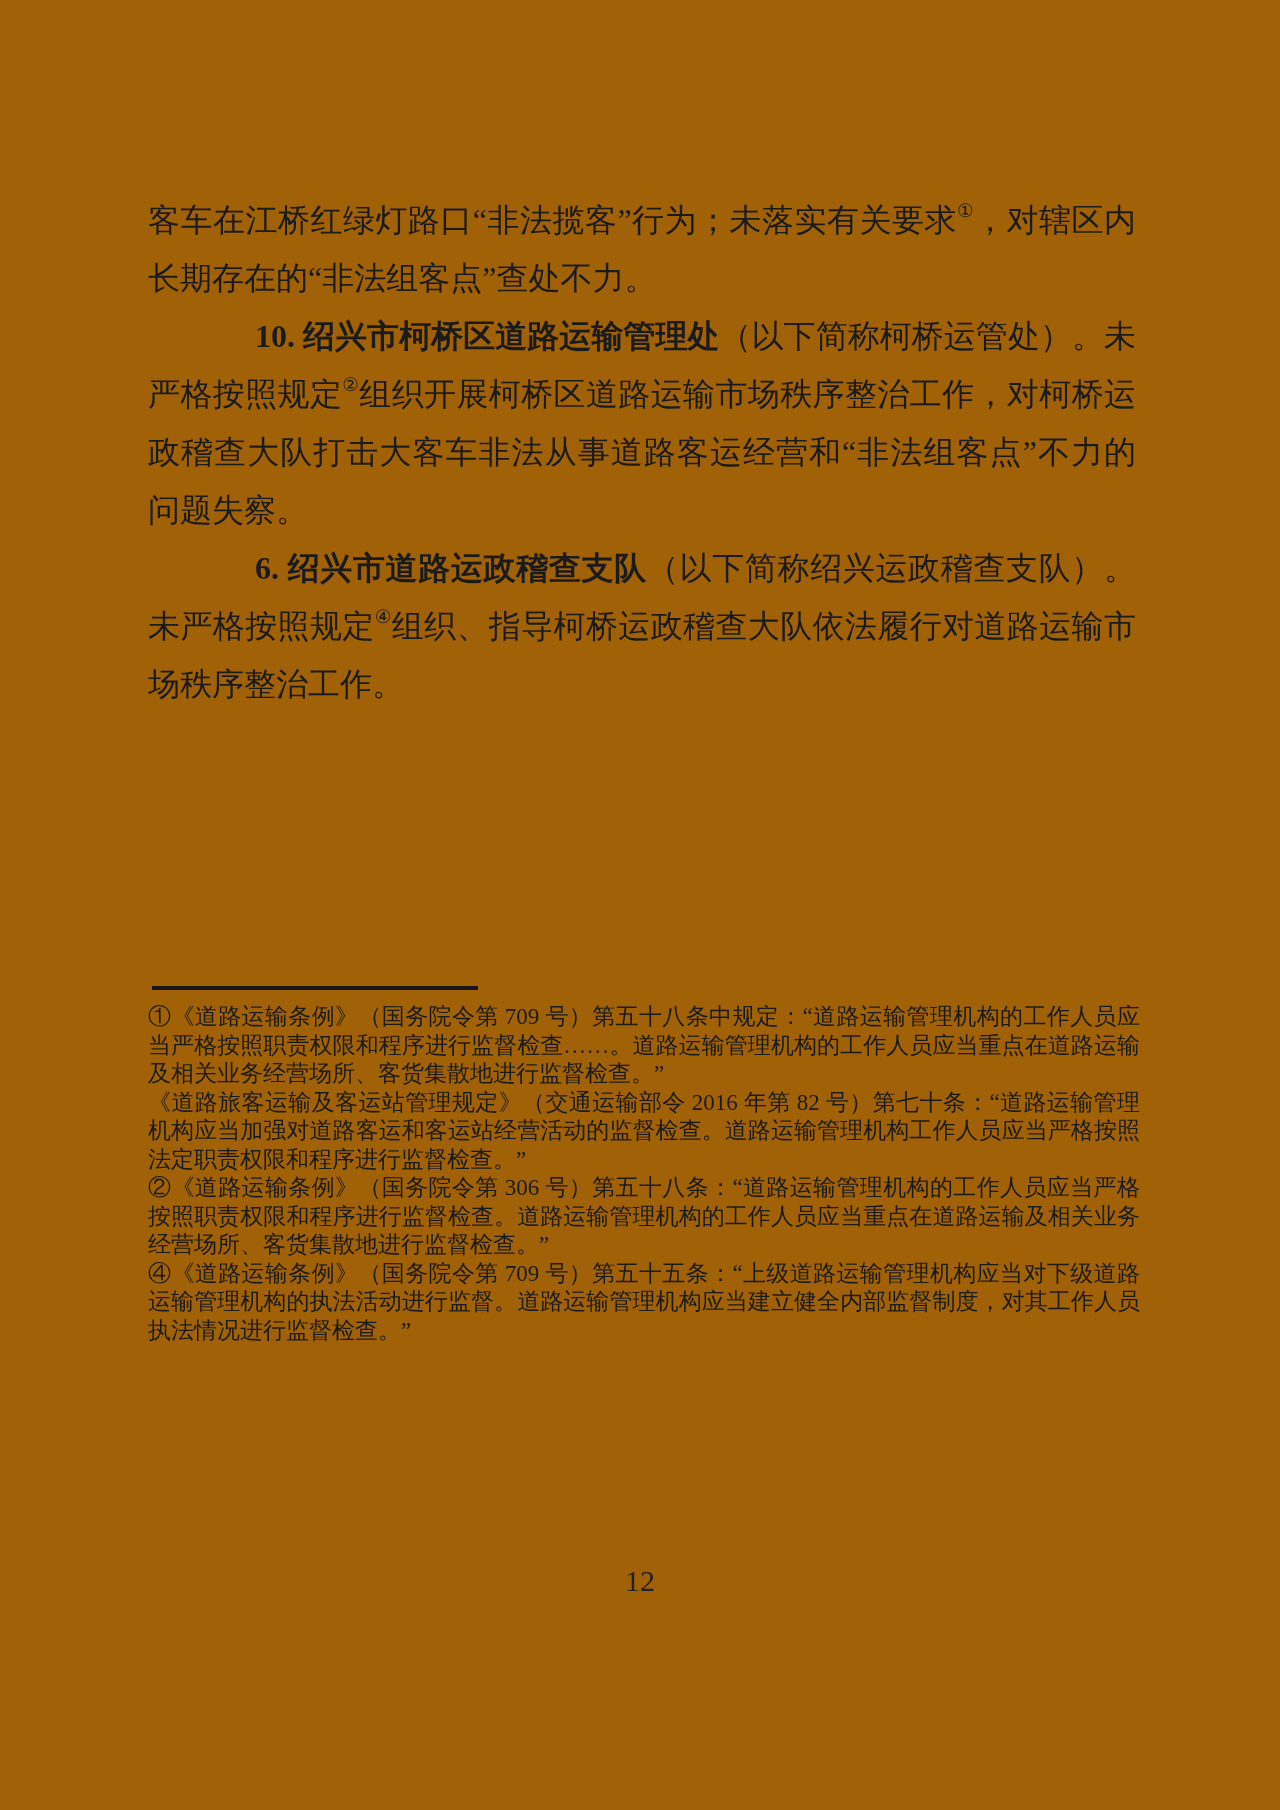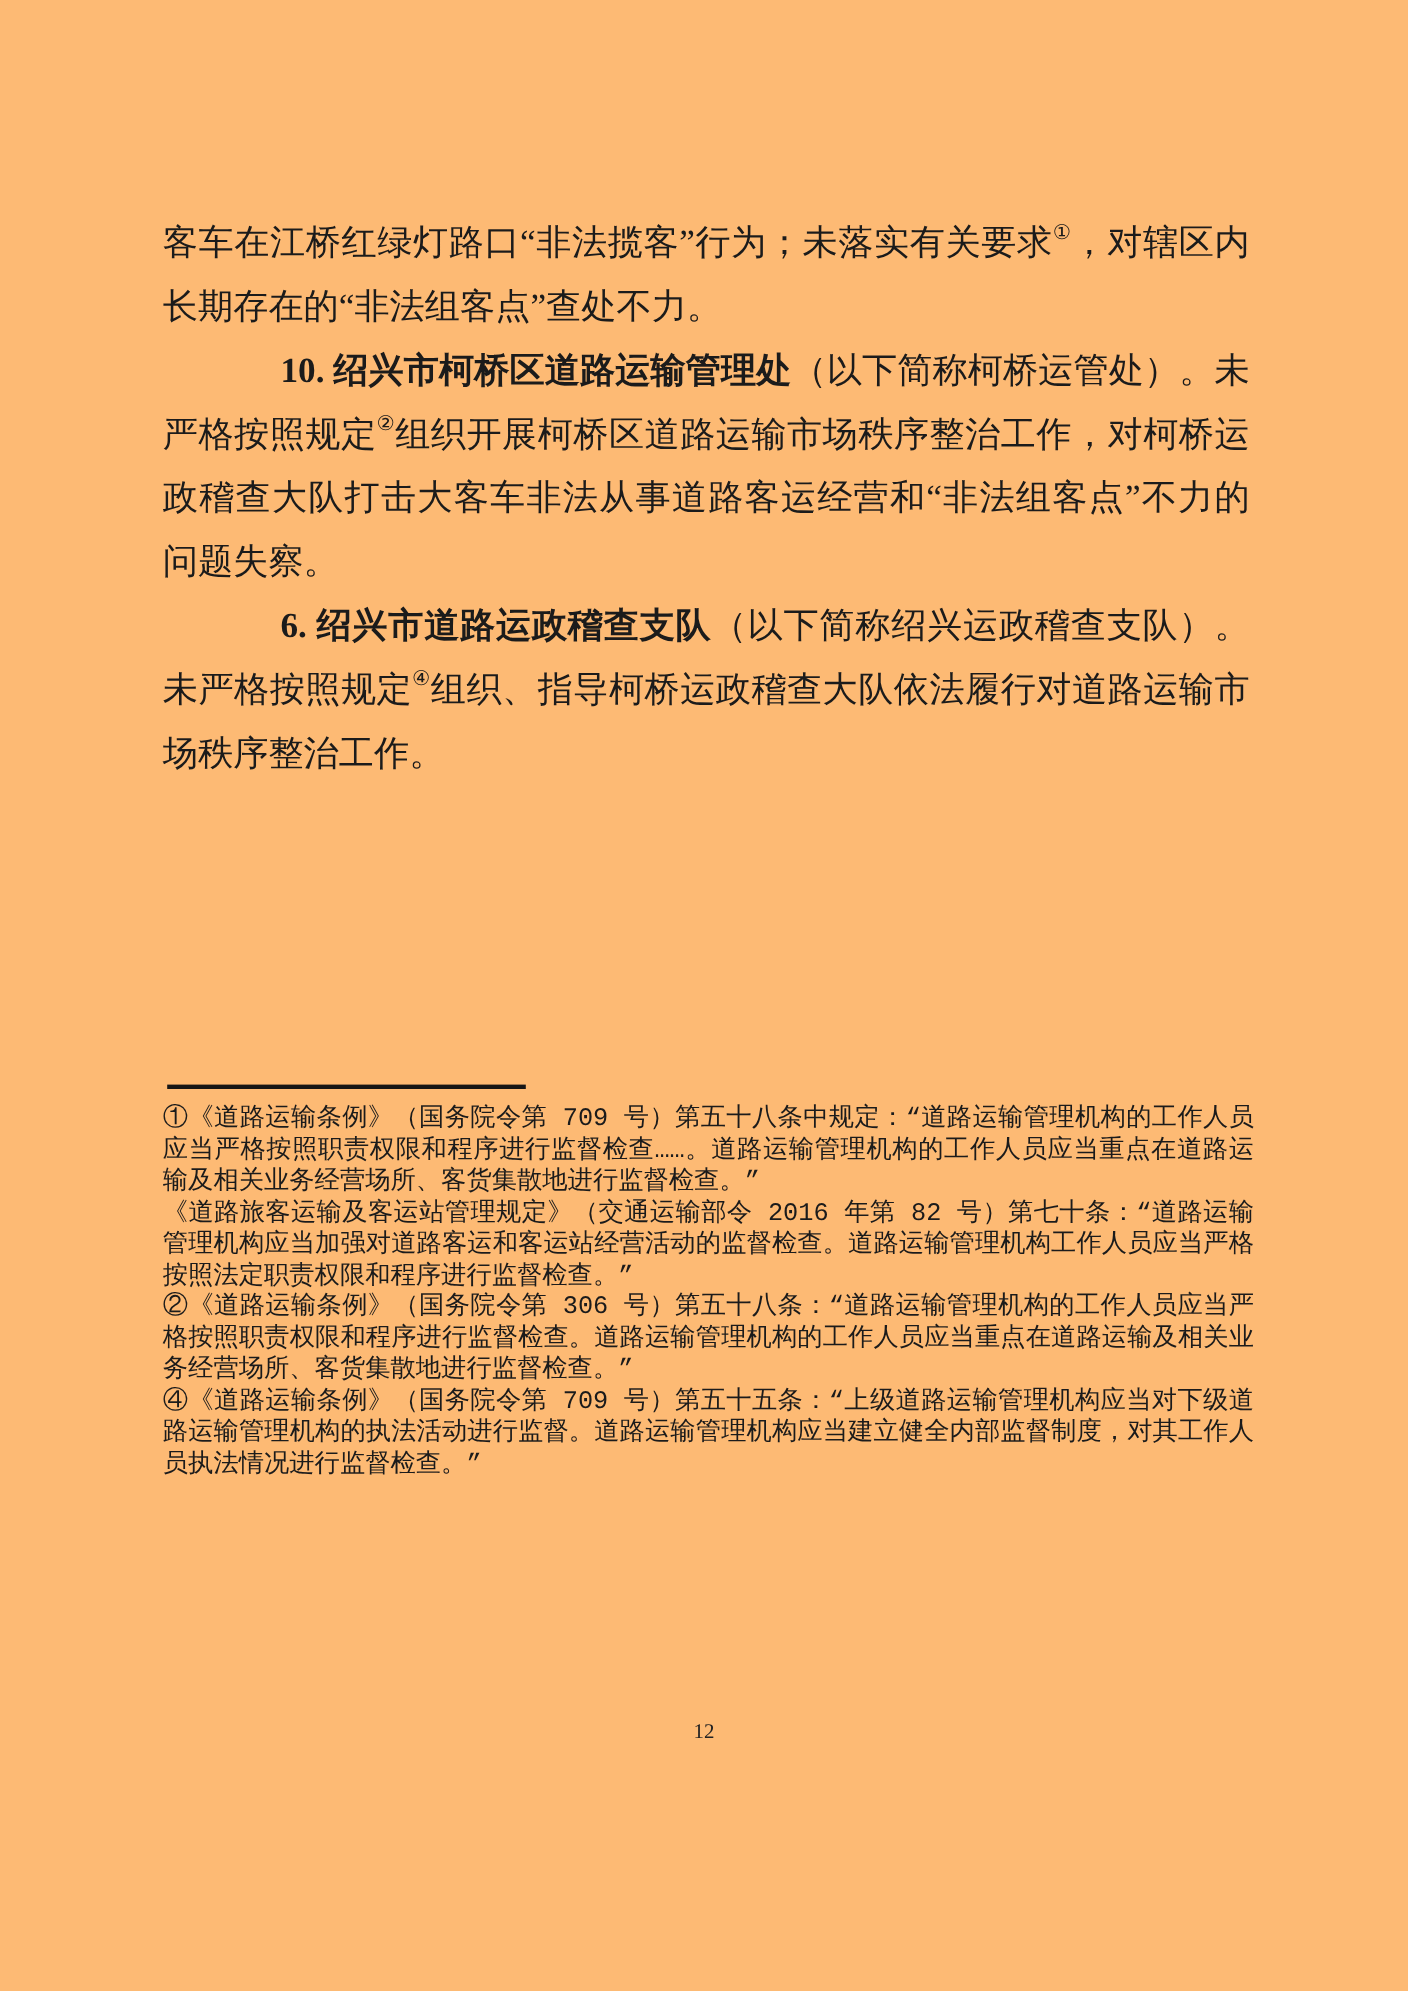--- a/index.html
+++ b/index.html
@@ -4,21 +4,21 @@
 <style>
   html, body {
     margin: 0;
     padding: 0;
     background: #ffffff;
   }
   .page {
     position: relative;
     width: 1280px;
     height: 1810px;
-    background: #fdba74;
+    background: #a16207;
     overflow: hidden;
     font-family: "Liberation Serif", "DejaVu Serif", serif;
     color: #1b1b1b;
   }
   .main-text {
     position: absolute;
     left: 148px;
     top: 191px;
     width: 988px;
     font-size: 32px;
@@ -45,30 +45,29 @@
     background: #161616;
   }
   .footnotes {
     position: absolute;
     left: 148px;
     top: 1003px;
     width: 992px;
     font-size: 23px;
     line-height: 28.5px;
     text-align: justify;
-    font-family: Liberation Mono, monospace;
   }
   .footnote-entry { margin: 0; }
   .page-number {
     position: absolute;
     top: 1564px;
     left: 0;
     width: 100%;
     text-align: center;
-    font-size: 19px;
+    font-size: 30px;
     color: #222222;
   }
 </style>
 </head>
 <body>
 
 <div class="page">
   <div class="main-text">
       <p class="body-para"><span class="seg">客车在江桥红绿灯路口“非法揽客”行为；未落实有关要求</span><span class="seg seg-sup">①</span><span class="seg">，对辖区内长期存在的“非法组客点”查处不力。</span></p>
       <p class="body-para indent"><span class="seg seg-bold">10. 绍兴市柯桥区道路运输管理处</span><span class="seg">（以下简称柯桥运管处）。未严格按照规定</span><span class="seg seg-sup">②</span><span class="seg">组织开展柯桥区道路运输市场秩序整治工作，对柯桥运政稽查大队打击大客车非法从事道路客运经营和“非法组客点”不力的问题失察。</span></p>

